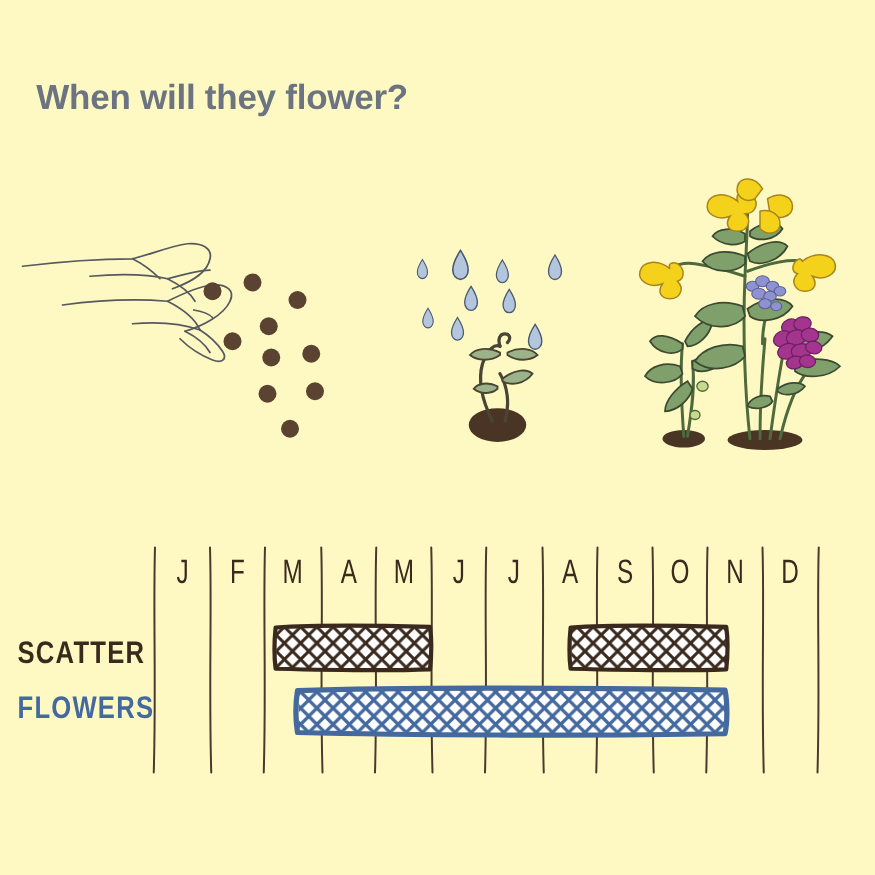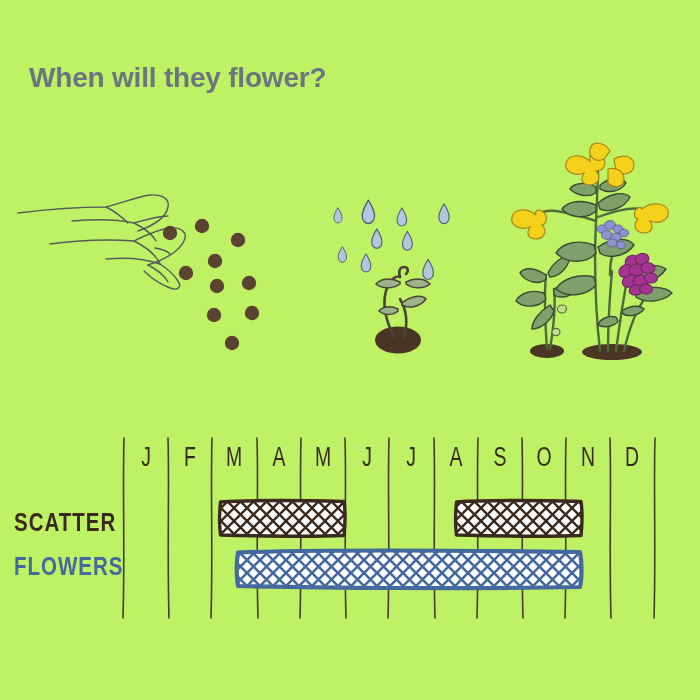--- a/index.html
+++ b/index.html
@@ -4,21 +4,21 @@
 <style>
   html, body {
     margin: 0;
     padding: 0;
     background: #ffffff;
   }
   #page {
     position: relative;
     width: 700px;
     height: 700px;
-    background: #bef264;
+    background: #fef9c3;
     overflow: hidden;
     font-family: "Liberation Sans", sans-serif;
     text-decoration: underline;
   }
 
   
   #title {
     position: absolute;
     left: 29px;
     top: 62px;

